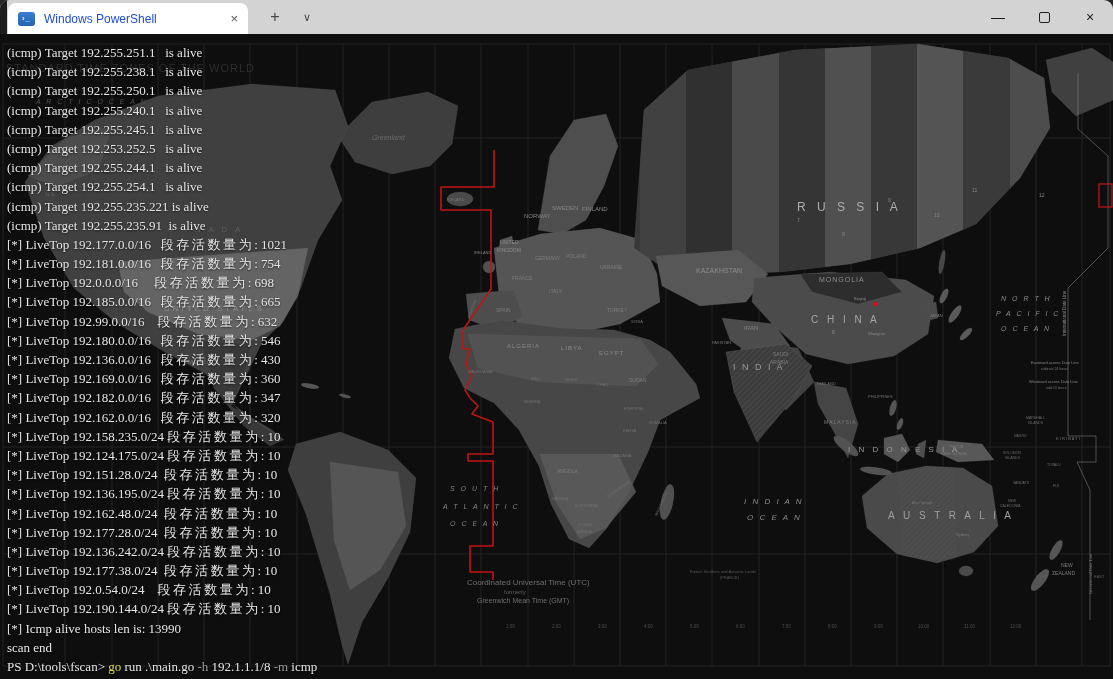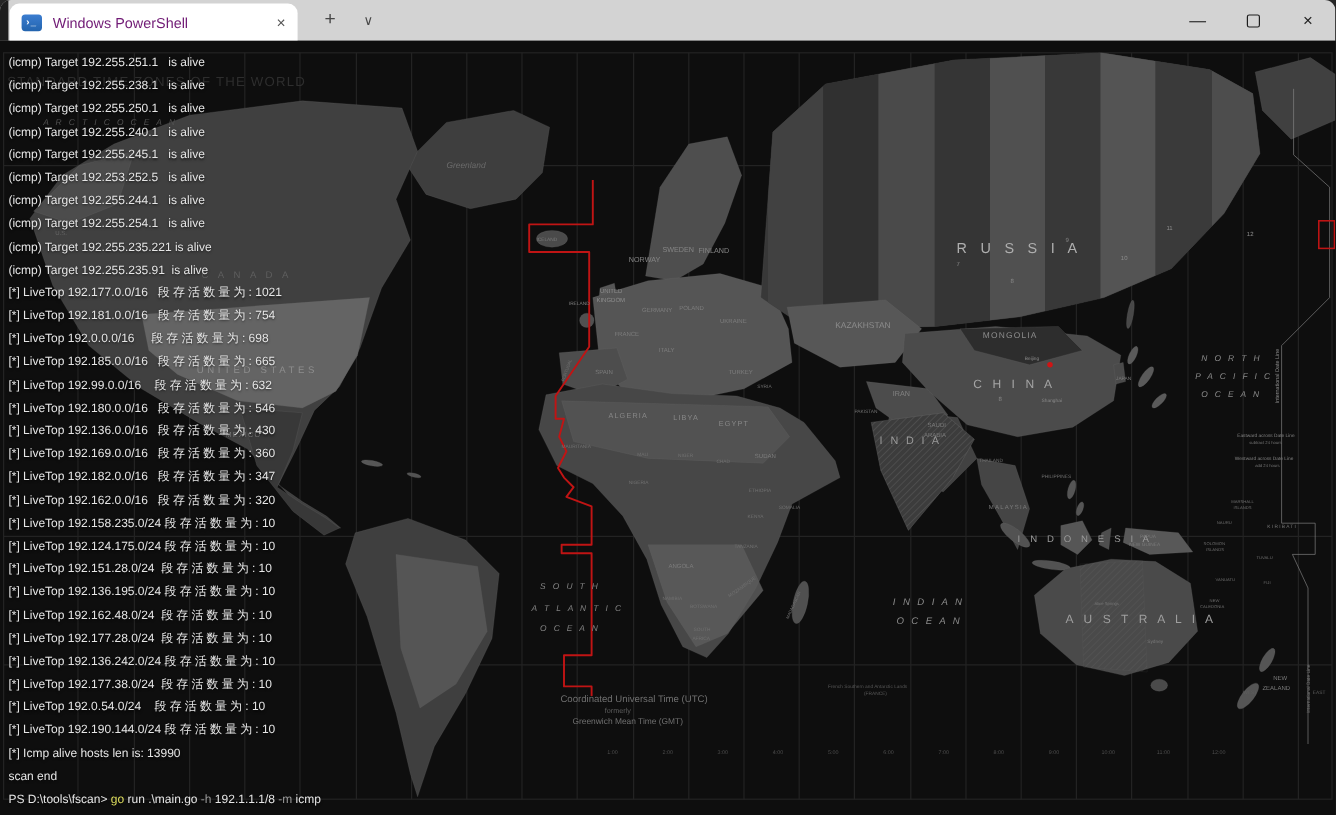--- a/index.html
+++ b/index.html
@@ -7,36 +7,36 @@
           border-radius:9px 9px 0 0;font-family:"Liberation Sans",sans-serif;}
   
   .titlebar{position:relative;height:34px;background:#d3d3d3;}
   .titlebar::before{content:'';position:absolute;left:0;top:0;width:7px;height:34px;
           background:#1d1d1d;border-top-left-radius:9px;}
   .tab{position:absolute;left:8px;top:3px;width:240px;height:31px;background:#ffffff;
        border-radius:8px 8px 0 0;display:flex;align-items:center;padding:0 10px;box-sizing:border-box;}
   .tab-icon{width:17px;height:14px;border-radius:3px;background:linear-gradient(#3b7dd0,#2364ae);
        color:#fff;font-size:8px;font-weight:bold;display:flex;align-items:center;justify-content:center;
        letter-spacing:1px;flex:0 0 auto;}
-  .tab-title{margin-left:9px;font-size:12px;color:#701a75;white-space:nowrap;overflow:hidden;}
+  .tab-title{margin-left:9px;font-size:12px;color:#1d4ed8;white-space:nowrap;overflow:hidden;}
   .tab-close{margin-left:auto;color:#555;font-size:13px;line-height:1;cursor:default;}
   .newtab-btn{position:absolute;left:260px;top:0;width:30px;height:34px;display:flex;align-items:center;
        justify-content:center;color:#474747;font-size:16px;}
   .dropdown-btn{position:absolute;left:292px;top:0;width:30px;height:34px;display:flex;align-items:center;
        justify-content:center;color:#474747;font-size:11px;}
   .win-controls{position:absolute;right:0;top:0;height:34px;display:flex;}
   .win-btn{width:46px;height:34px;display:flex;align-items:center;justify-content:center;
        color:#1e1e1e;font-size:14px;}
   .max-glyph{width:9px;height:9px;border:1.2px solid #1e1e1e;border-radius:2px;display:block;}
   
   .terminal{position:absolute;top:34px;left:0;width:1113px;height:645px;background:#0d0d0d;}
   svg.map{position:absolute;left:0;top:0;}
   svg.map text{font-family:"Liberation Sans",sans-serif;}
   pre.output{position:absolute;left:7px;top:9px;margin:0;z-index:2;
-       font-family:Liberation Sans, sans-serif;font-size:10px;line-height:19.18px;
+       font-family:Liberation Serif, serif;font-size:13px;line-height:19.18px;
        color:#e6e6e6;text-shadow:0 1px 2px rgba(0,0,0,.65);}
   pre.output .cjk{letter-spacing:2.6px;margin-top:44px;}
 </style>
 </head>
 <body>
 
 <div class="window">
 
   <div class="titlebar">
     <div class="tab">

